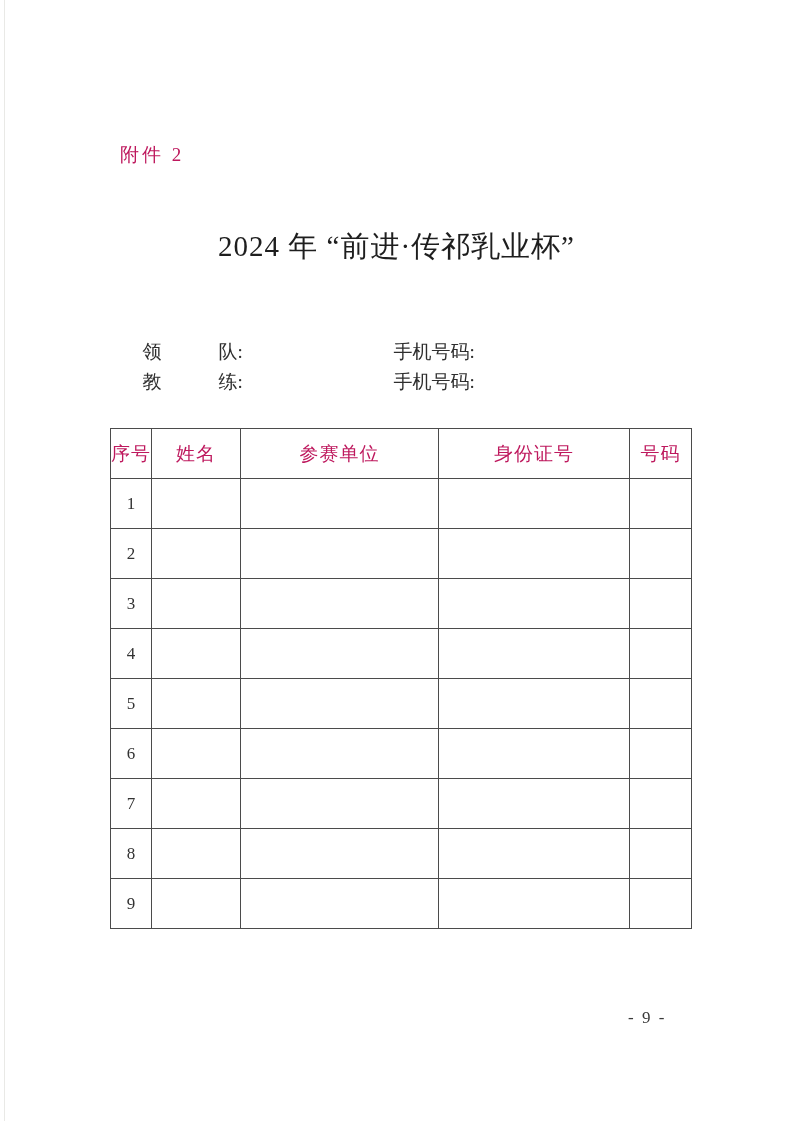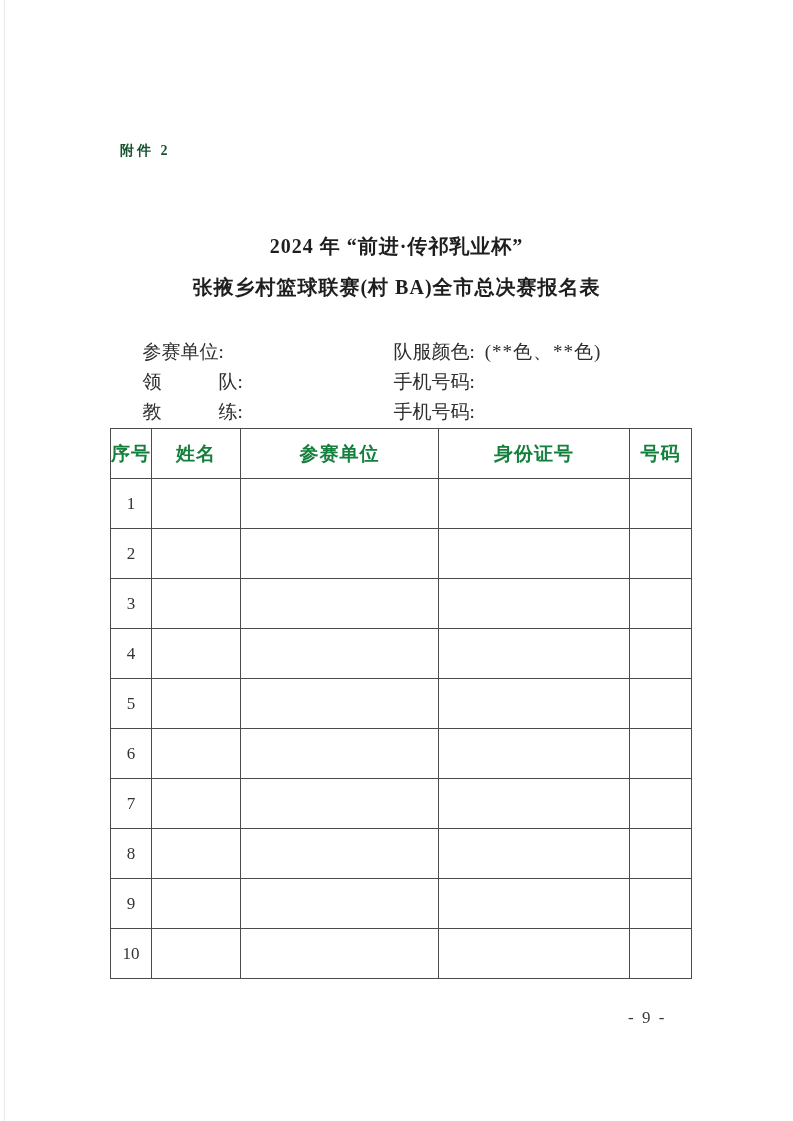--- a/index.html
+++ b/index.html
@@ -13,34 +13,33 @@
   }
   .scan-edge {
     position: absolute;
     left: 4px; top: 0;
     width: 1px; height: 100%;
     background: #e9e9e6;
   }
   .attachment {
     position: absolute;
     left: 120px; top: 142px;
-    font-size: 14px;
+    font-size: 19px;
     letter-spacing: 3px;
-    color: #14532d;
-    font-weight: bold;
+    color: #be185d;
   }
   .title-block {
     position: absolute;
     left: 0; top: 226px;
     width: 100%;
     text-align: center;
   }
   .title-line {
-    font-size: 20px;
-    font-weight: bold;
+    font-size: 29px;
+    font-weight: normal;
     line-height: 41px;
     letter-spacing: 1px;
     color: #1e1e1e;
   }
   .form-area {
     position: absolute;
     left: 114px; top: 337px;
     width: 565px;
     font-size: 19px;
     color: #2e2e2e;
@@ -63,23 +62,23 @@
   }
   table.roster th, table.roster td {
     border: 1px solid #4b4b4b;
     text-align: center;
     vertical-align: middle;
     background: #ffffff;
   }
   table.roster th {
     height: 50px;
     font-size: 19px;
-    font-weight: bold;
+    font-weight: normal;
     letter-spacing: 1px;
-    color: #15803d;
+    color: #be185d;
     text-align: center;
   }
   table.roster td {
     height: 50px;
     font-size: 17px;
     color: #333333;
   }
   .page-number {
     position: absolute;
     left: 628px; top: 1008px;
@@ -91,32 +90,23 @@
 </style>
 </head>
 <body>
 
 <div class="scan-edge"></div>
 
 <div class="attachment">附件 2</div>
 
 <div class="title-block">
   <div class="title-line">2024 年 “前进·传祁乳业杯”</div>
-  <div class="title-line">张掖乡村篮球联赛(村 BA)全市总决赛报名表</div>
 </div>
 
 <div class="form-area">
-  <div class="form-row">
-    <div class="form-item left">
-      <span class="field-label">参赛单位:</span><span class="field-value"></span>
-    </div>
-    <div class="form-item right">
-      <span class="field-label">队服颜色:</span><span class="field-value">(**色、**色)</span>
-    </div>
-  </div>
   <div class="form-row">
     <div class="form-item left">
       <span class="field-label">领　　　队:</span><span class="field-value"></span>
     </div>
     <div class="form-item right">
       <span class="field-label">手机号码:</span><span class="field-value"></span>
     </div>
   </div>
   <div class="form-row">
     <div class="form-item left">
@@ -202,23 +192,16 @@
         <td></td>
         <td></td>
       </tr>
       <tr>
         <td>9</td>
         <td></td>
         <td></td>
         <td></td>
         <td></td>
       </tr>
-      <tr>
-        <td>10</td>
-        <td></td>
-        <td></td>
-        <td></td>
-        <td></td>
-      </tr>
     </tbody>
 </table>
 
 <div class="page-number">- 9 -</div>
 
 </body></html>

